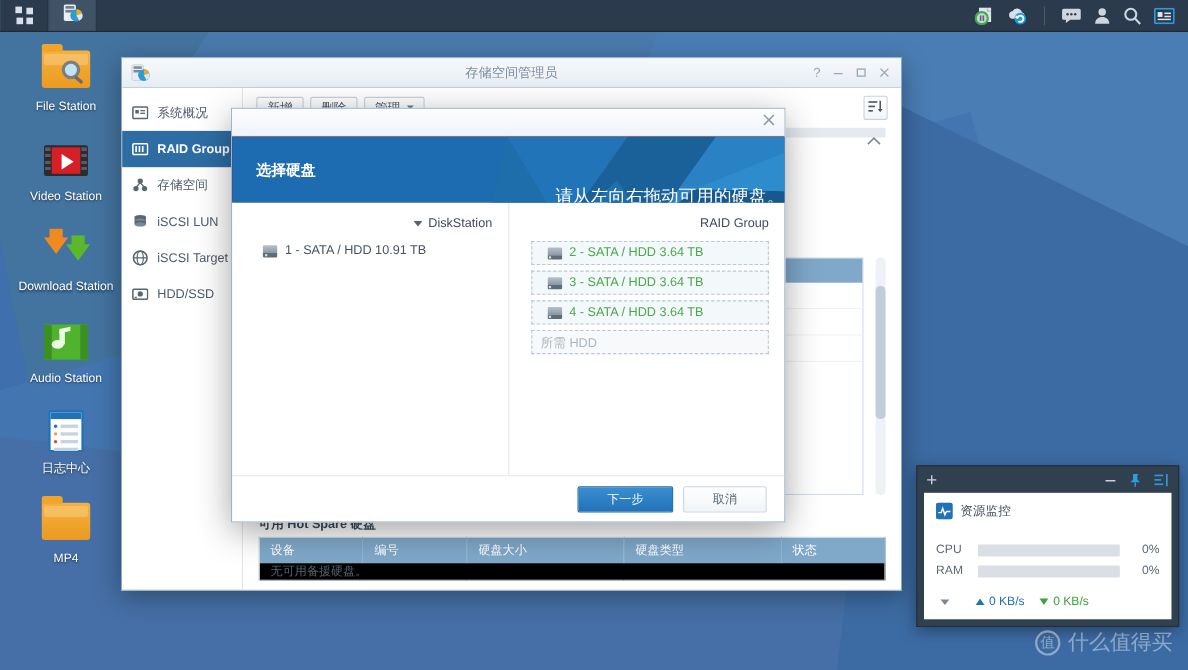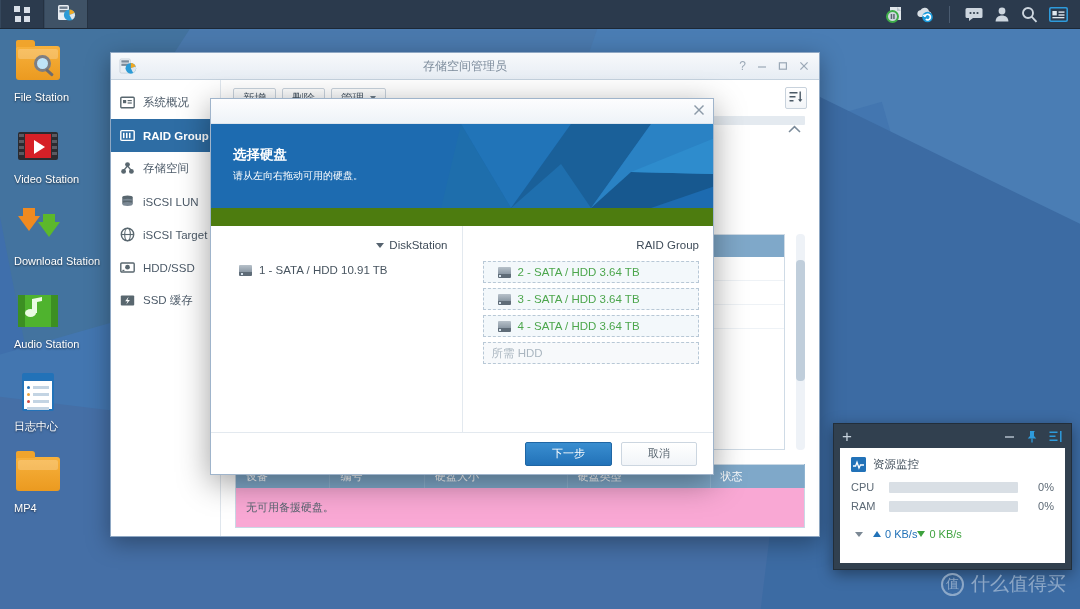--- a/index.html
+++ b/index.html
@@ -89,21 +89,21 @@
   .grid4 i:nth-child(4){ right:0; bottom:0; }
 
   
   #desktop-icons {
     position: absolute; left: 14px; top: 38px;
     width: 92px;
     z-index: 5;
   }
   .dicon {
     width: 92px; margin-bottom: 16px;
-    display: flex; flex-direction: column; align-items: flex-start;
+    display: flex; flex-direction: column; align-items: center;
     cursor: pointer;
   }
   .dicon-img { width: 48px; height: 48px; position: relative; }
   .dicon-label {
     margin-top: 5px;
     color: #ffffff; font-size: 11px;
     text-align: center; line-height: 1.2;
     text-shadow: 0 1px 2px rgba(0,0,0,.55);
   }
 
@@ -310,22 +310,22 @@
 
   .hs-section { position:absolute; left:14px; right:14px; bottom: 8px; }
   .hs-title { font-size: 11.5px; color:#3f4c59; font-weight:bold; margin-bottom: 4px; }
   .hs-table { width: 100%; border:1px solid #c9d8e5; border-collapse:collapse; }
   .hs-table th {
     background:#7fa8c9; color:#fff; font-weight:normal;
     font-size: 11px; text-align:left; padding: 4px 10px;
     border-right:1px solid #8fb4d1;
   }
   .hs-table td {
-    background:#f9a8d4; font-size: 11px; color:#57646f;
-    padding: 12px 10px;
+    background:#000000; font-size: 11px; color:#57646f;
+    padding: 0 10px;
   }
 
   
   #modal {
     position: absolute; left: 210px; top: 98px;
     width: 504px; height: 377px;
     background: #fff;
     border: 1px solid #9fb4cb;
     box-shadow: 0 8px 30px rgba(0,0,0,.38);
     z-index: 60;
@@ -333,28 +333,28 @@
   }
   #modal-titlebar {
     height: 25px; background: linear-gradient(#fdfdfe,#eef3f8);
     border-bottom: 1px solid #dde5ed;
     display:flex; align-items:center; justify-content:flex-end;
     padding-right: 8px; flex:none;
   }
   #modal-close { color:#8c9aa8; cursor:pointer; line-height:1; }
 
   #modal-header {
-    height: 102px; flex:none; position:relative; overflow:hidden;
-    background: #4d7c0f;
+    height: 60px; flex:none; position:relative; overflow:hidden;
+    background: #7f1d1d;
   }
   #modal-header-text {
     position:relative; z-index:3; padding: 22px 0 0 22px; color:#fff;
   }
   #modal-h1 { font-size: 13.5px; font-weight:bold; margin-bottom: 5px; }
-  #modal-h2 { font-size: 10px; font-weight: normal; }
+  #modal-h2 { font-size: 16px; font-weight: normal; text-align: right; }
 
   #modal-body { flex:1; display:flex; min-height:0; }
   .mb-col { flex:1; padding: 13px 14px; min-width:0; }
   .mb-col.left { border-right:1px solid #e3e9ef; }
   .mb-head {
     font-size: 11.5px; color:#3f4c59; margin-bottom: 10px;
     display:flex; align-items:center; gap:5px;justify-content:flex-end;
   }
   .tri-down {
     width:0;height:0;border-left:4px solid transparent;border-right:4px solid transparent;
@@ -422,29 +422,29 @@
   }
   #resmon-bar .plus { font-size: 17px; line-height:1; cursor:pointer; }
   #resmon-bar .rb-right { margin-left:auto; display:flex; align-items:center; gap:11px; }
   #resmon-bar .rb-right span { cursor:pointer; display:flex; align-items:center; }
   #resmon-inner {
     flex:1; margin: 0 6px 6px 6px; background:#ffffff;
     padding: 9px 11px;
   }
   .rm-title {
     display:flex; align-items:center; gap:7px;
-    font-size: 11.5px; color:#3f4c59; margin-bottom: 9px;
+    font-size: 11.5px; color:#3f4c59; margin-bottom: 22px;
   }
   .rm-title-ico { width:15px;height:15px; background:#2272b8; border-radius:2px; position:relative; }
   .rm-row { display:flex; align-items:center; gap:8px; margin-bottom: 7px; }
   .rm-label { width: 30px; font-size: 11px; color:#5c6975; }
   .rm-track { flex:1; height: 11px; background:#d9dfe5; border-radius:1px; overflow:hidden; }
   .rm-fill { height:100%; background: linear-gradient(90deg,#2aa7f0,#1e7fd4); width: 47%; }
   .rm-pct { width: 28px; text-align:right; font-size: 11px; color:#5c6975; }
-  .rm-net { display:flex; align-items:center; margin-top: 16px; padding-left: 4px; }
+  .rm-net { display:flex; align-items:center; gap:14px; margin-top: 16px; padding-left: 4px; }
   .rm-net .caret-d {
     width:0;height:0;border-left:4px solid transparent;border-right:4px solid transparent;
     border-top:5px solid #7b8894; margin-right: 10px;
   }
   .rm-net-item { display:flex; align-items:center; gap:4px; font-size: 11px; }
   .rm-up { color:#2272b8; }
   .rm-down { color:#3fa23f; }
   .tri-up-s { width:0;height:0;border-left:4px solid transparent;border-right:4px solid transparent;border-bottom:6px solid #2272b8; }
   .tri-dn-s { width:0;height:0;border-left:4px solid transparent;border-right:4px solid transparent;border-top:6px solid #3fa23f; }
 
@@ -728,29 +728,20 @@
           <svg width="15" height="15" viewBox="0 0 15 15">
             <rect x="0.8" y="3" width="13.4" height="9" rx="1" fill="none" stroke="#59676f" stroke-width="1.4"></rect>
             <circle cx="7.5" cy="7.2" r="2.4" fill="#59676f"></circle>
             <rect x="2.4" y="9.8" width="2" height="1.2" fill="#59676f"></rect>
           </svg>
         </span>
         <span>HDD/SSD</span>
       </div>
 
 
-      <div class="sm-nav">
-        <span class="sm-navico">
-          <svg width="15" height="15" viewBox="0 0 15 15">
-            <rect x="0.8" y="2.6" width="13.4" height="9.8" rx="1" fill="#59676f"></rect>
-            <path d="M8.6 3.8 L5.2 8.2 h2.3 l-1.2 3.4 3.6 -4.6 h-2.4 Z" fill="#fff"></path>
-          </svg>
-        </span>
-        <span>SSD 缓存</span>
-      </div>
 
     </div>
 
     <div id="sm-main">
 
       <div id="sm-toolbar">
         <div class="tbtn">
           <span>新增</span>
         </div>
         <div class="tbtn">

